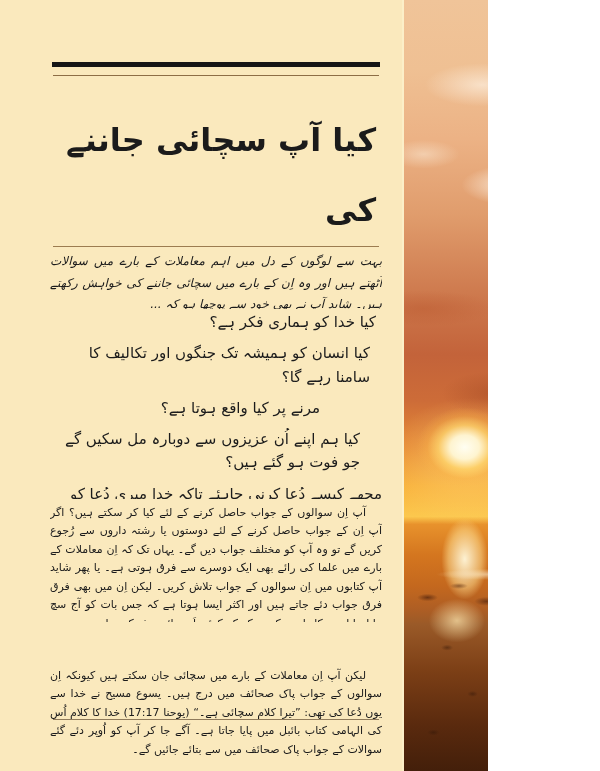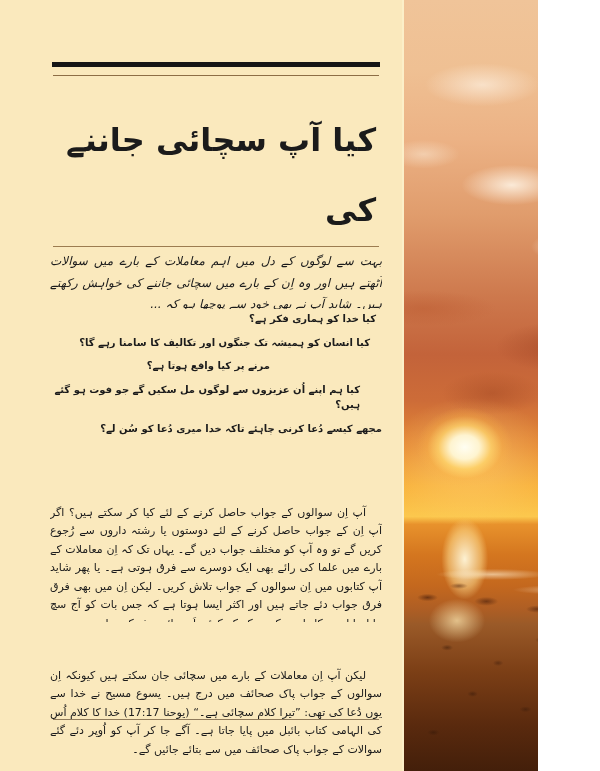--- a/index.html
+++ b/index.html
@@ -1,18 +1,18 @@
 <!DOCTYPE html>
 <html lang="ur"><head>
 <meta charset="utf-8">
 <style>
   html,body{margin:0;padding:0;}
   body{width:600px;height:771px;overflow:hidden;background:#ffffff;}
   .page{
-    position:relative;width:538px;height:771px;
+    position:relative;width:488px;height:771px;
     background:#FAE9BD;
     font-family:"DejaVu Sans",sans-serif;
     color:#1b1b1b;overflow:hidden;
   }
   
   .rule-thick{position:absolute;left:52px;width:328px;height:5px;background:#161616;top:62px;}
   .rule-thin{position:absolute;left:53px;width:326px;height:1px;background:#8d6e46;}
   .rule-a{top:75px;}
   .rule-b{top:246px;background:#9c7c50;}
   .rule-c{top:719px;background:#8f7a5a;}
@@ -26,26 +26,26 @@
   .title-l2{display:block;text-align:left;padding-left:4px;}
   
   .intro{
     position:absolute;top:251px;left:50px;width:332px;height:58px;overflow:hidden;
     direction:rtl;text-align:justify;font-size:12px;line-height:1.8;margin:0;font-style:italic;
   }
   
   .q-list{
     position:absolute;top:311px;left:50px;width:332px;height:188px;overflow:hidden;
     direction:rtl;list-style:none;margin:0;padding:0;
-    font-weight:bold;font-size:10px;line-height:1.55;
+    font-weight:normal;font-size:15px;line-height:1.55;
   }
   .q-list li{text-align:right;margin-bottom:8px;}
   .q-list li:nth-child(1){margin-right:6px;}
   .q-list li:nth-child(2){margin-right:12px;}
-  .q-list li:nth-child(3){margin-right:112px;}
+  .q-list li:nth-child(3){margin-right:62px;}
   .q-list li:nth-child(4){margin-right:22px;}
   .q-list li:nth-child(5){margin-right:0;}
   .q-list li:nth-child(6){margin-right:36px;}
   
   .bodypara{
     direction:rtl;text-align:justify;font-size:11px;line-height:1.68;
     margin:0;text-indent:16px;
   }
   .body-1{position:absolute;top:504px;left:50px;width:332px;height:118px;overflow:hidden;}
   .body-2{position:absolute;top:627px;left:50px;width:332px;height:90px;overflow:hidden;margin-top:40px;}
@@ -110,21 +110,21 @@
   </h1>
 
   <div class="rule-thin rule-b"></div>
 
   <p class="intro" dir="rtl">بہت سے لوگوں کے دل میں اہم معاملات کے بارے میں سوالات اُٹھتے ہیں اور وہ اِن کے بارے میں سچائی جاننے کی خواہش رکھتے ہیں۔ شاید آپ نے بھی خود سے پوچھا ہو کہ ...</p>
 
   <ul class="q-list" dir="rtl">
     <li>کیا خدا کو ہماری فکر ہے؟</li>
     <li>کیا انسان کو ہمیشہ تک جنگوں اور تکالیف کا سامنا رہے گا؟</li>
     <li>مرنے پر کیا واقع ہوتا ہے؟</li>
-    <li>کیا ہم اپنے اُن عزیزوں سے لوگوں مل سکیں گے جو فوت ہو گئے ہیں؟</li>
+    <li>کیا ہم اپنے اُن عزیزوں سے دوبارہ مل سکیں گے جو فوت ہو گئے ہیں؟</li>
     <li>مجھے کیسے دُعا کرنی چاہئے تاکہ خدا میری دُعا کو سُن لے؟</li>
 
   </ul>
 
   <p class="bodypara body-1" dir="rtl">آپ اِن سوالوں کے جواب حاصل کرنے کے لئے کیا کر سکتے ہیں؟ اگر آپ اِن کے جواب حاصل کرنے کے لئے دوستوں یا رشتہ داروں سے رُجوع کریں گے تو وہ آپ کو مختلف جواب دیں گے۔ یہاں تک کہ اِن معاملات کے بارے میں علما کی رائے بھی ایک دوسرے سے فرق ہوتی ہے۔ یا پھر شاید آپ کتابوں میں اِن سوالوں کے جواب تلاش کریں۔ لیکن اِن میں بھی فرق فرق جواب دئے جاتے ہیں اور اکثر ایسا ہوتا ہے کہ جس بات کو آج سچ مانا جاتا ہے، کل اِسی کو رد کر کے کوئی اَور رائے پیش کی جاتی ہے۔</p>
 
   <p class="bodypara body-2" dir="rtl">لیکن آپ اِن معاملات کے بارے میں سچائی جان سکتے ہیں کیونکہ اِن سوالوں کے جواب پاک صحائف میں درج ہیں۔ یسوع مسیح نے خدا سے یوں دُعا کی تھی: ”تیرا کلام سچائی ہے۔“ (یوحنا 17:17) خدا کا کلام اُس کی الہامی کتاب بائبل میں پایا جاتا ہے۔ آگے جا کر آپ کو اُوپر دئے گئے سوالات کے جواب پاک صحائف میں سے بتائے جائیں گے۔</p>
 
   <div class="rule-thin rule-c"></div>
 

